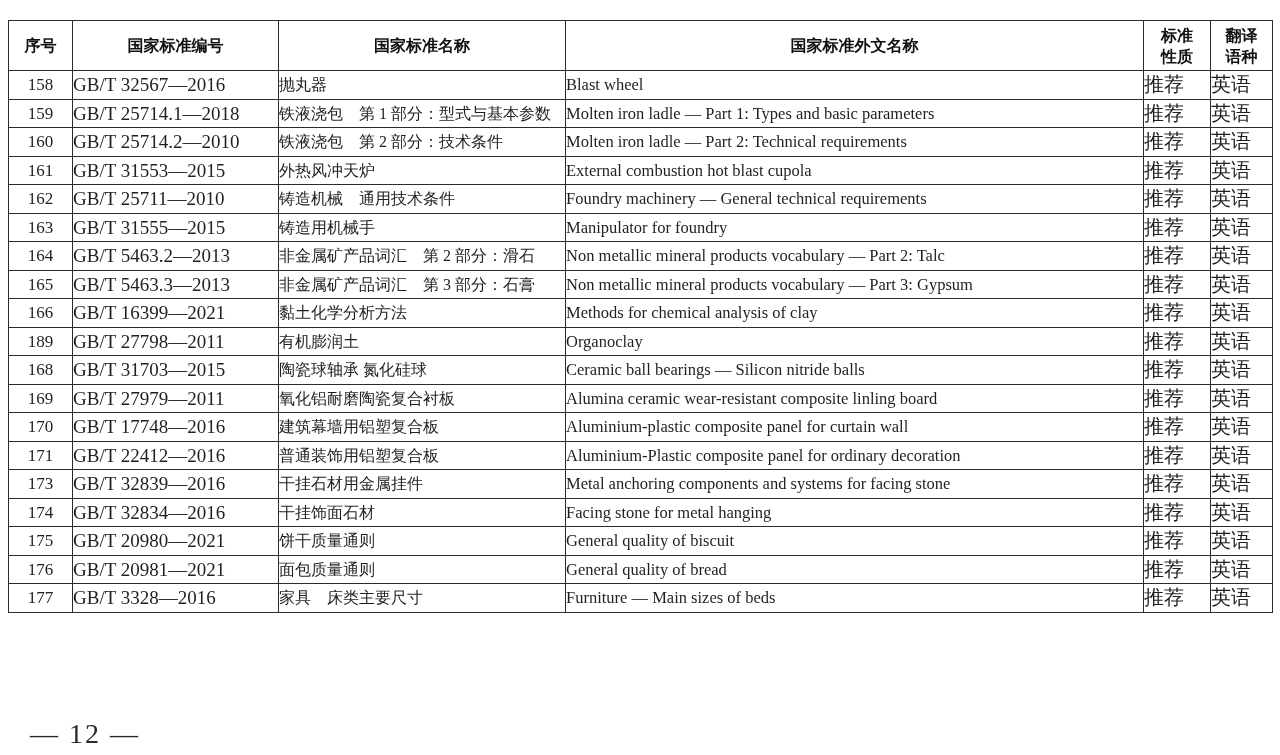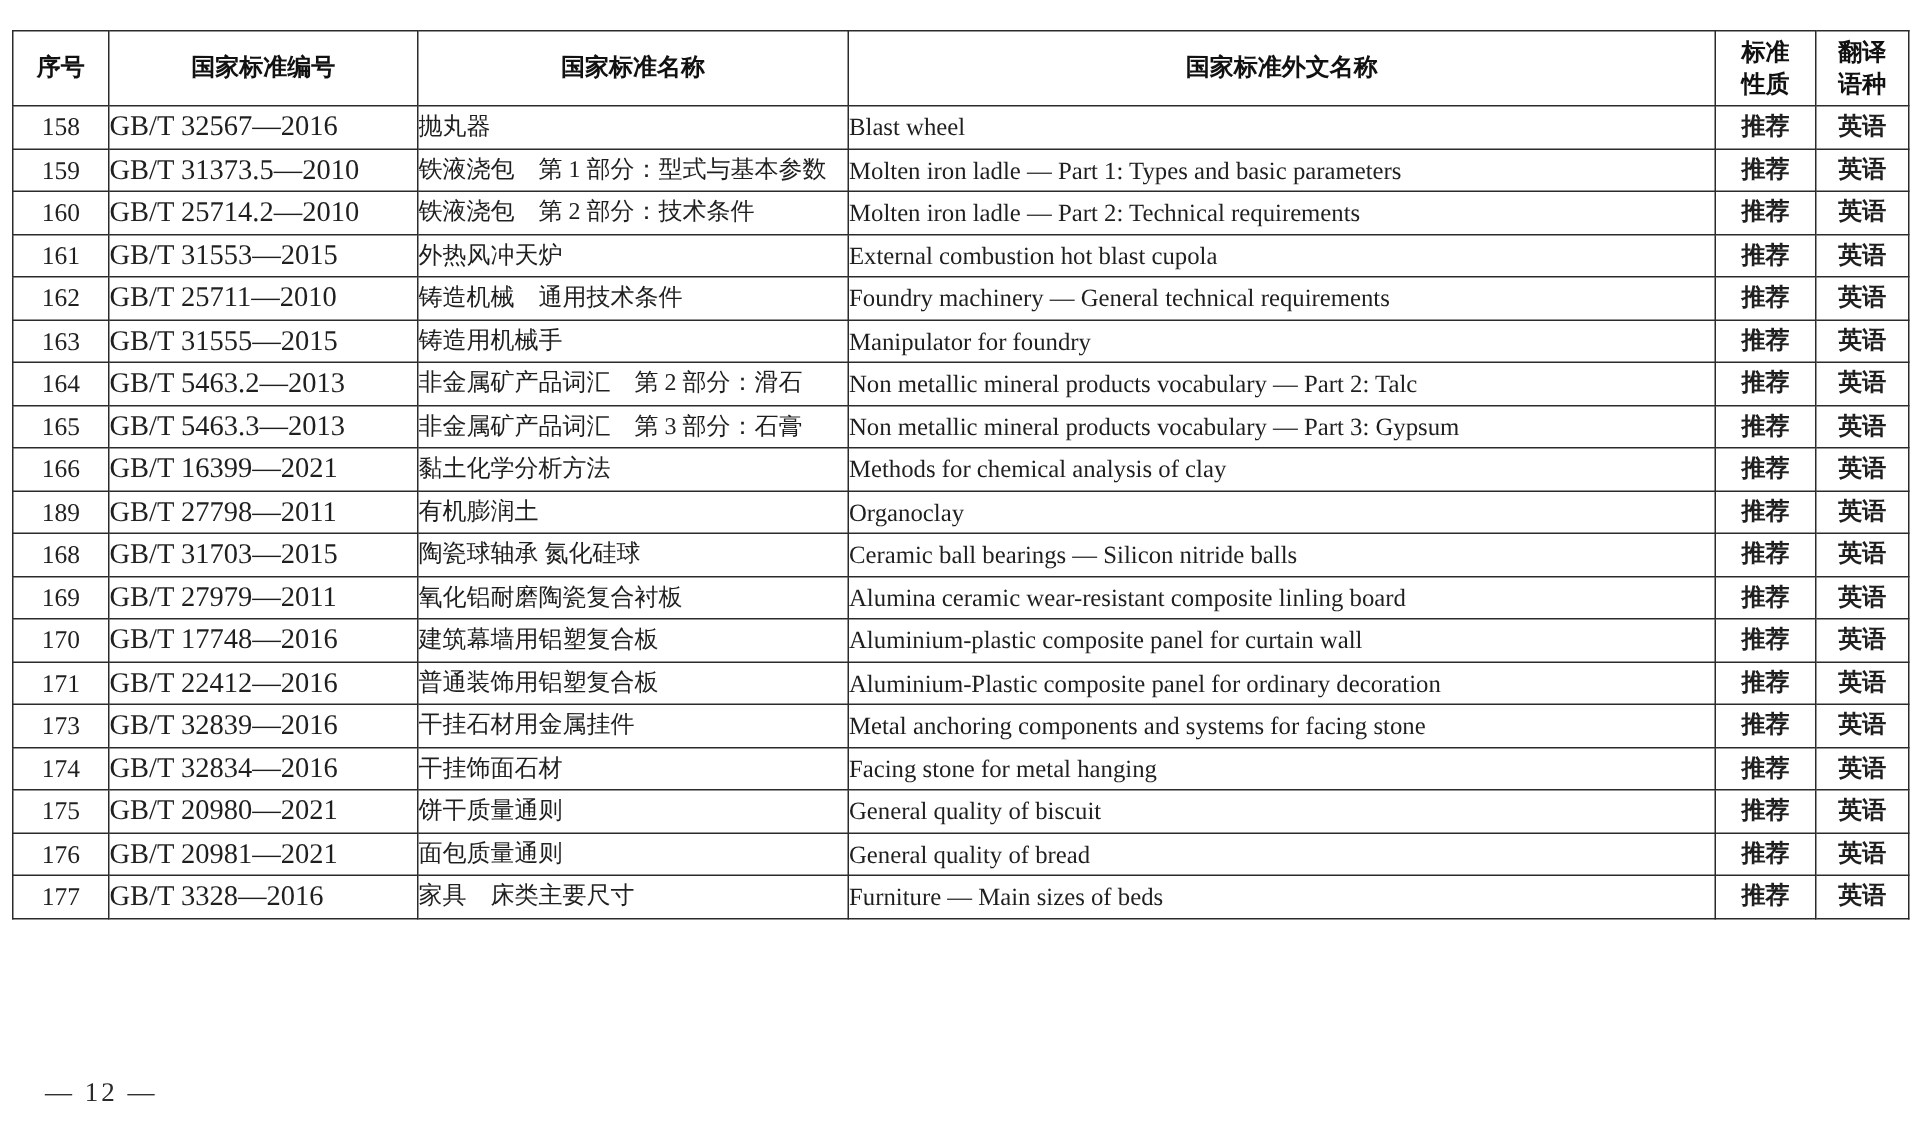--- a/index.html
+++ b/index.html
@@ -55,29 +55,28 @@
     text-align: left;
     padding: 1px 6px 1px 8px;
     font-size: 16px;
   }
   td.c-en {
     text-align: left;
     padding: 1px 4px;
     font-size: 16.5px;
   }
   td.c-nature, td.c-lang {
-    text-align: center;
-    font-size: 16px;
-    font-weight: bold;
+    text-align: left;
+    font-size: 20px;
   }
   .footer-page-number {
     position: absolute;
     left: 30px;
     top: 718px;
-    font-size: 18px;
+    font-size: 28px;
     color: #2a2a2a;
     font-family: "Liberation Serif", "DejaVu Serif", serif;
     letter-spacing: 2px;
   }
 </style>
 </head>
 <body>
 
 <table class="standards">
   <colgroup>
@@ -108,21 +107,21 @@
       <tr>
     <td class="c-no">158</td>
     <td class="c-code">GB/T 32567—2016</td>
     <td class="c-zh">抛丸器</td>
     <td class="c-en">Blast wheel</td>
     <td class="c-nature">推荐</td>
     <td class="c-lang">英语</td>
   </tr>
       <tr>
     <td class="c-no">159</td>
-    <td class="c-code">GB/T 31373.5—2010</td>
+    <td class="c-code">GB/T 25714.1—2018</td>
     <td class="c-zh">铁液浇包　第 1 部分：型式与基本参数</td>
     <td class="c-en">Molten iron ladle — Part 1: Types and basic parameters</td>
     <td class="c-nature">推荐</td>
     <td class="c-lang">英语</td>
   </tr>
       <tr>
     <td class="c-no">160</td>
     <td class="c-code">GB/T 25714.2—2010</td>
     <td class="c-zh">铁液浇包　第 2 部分：技术条件</td>
     <td class="c-en">Molten iron ladle — Part 2: Technical requirements</td>

